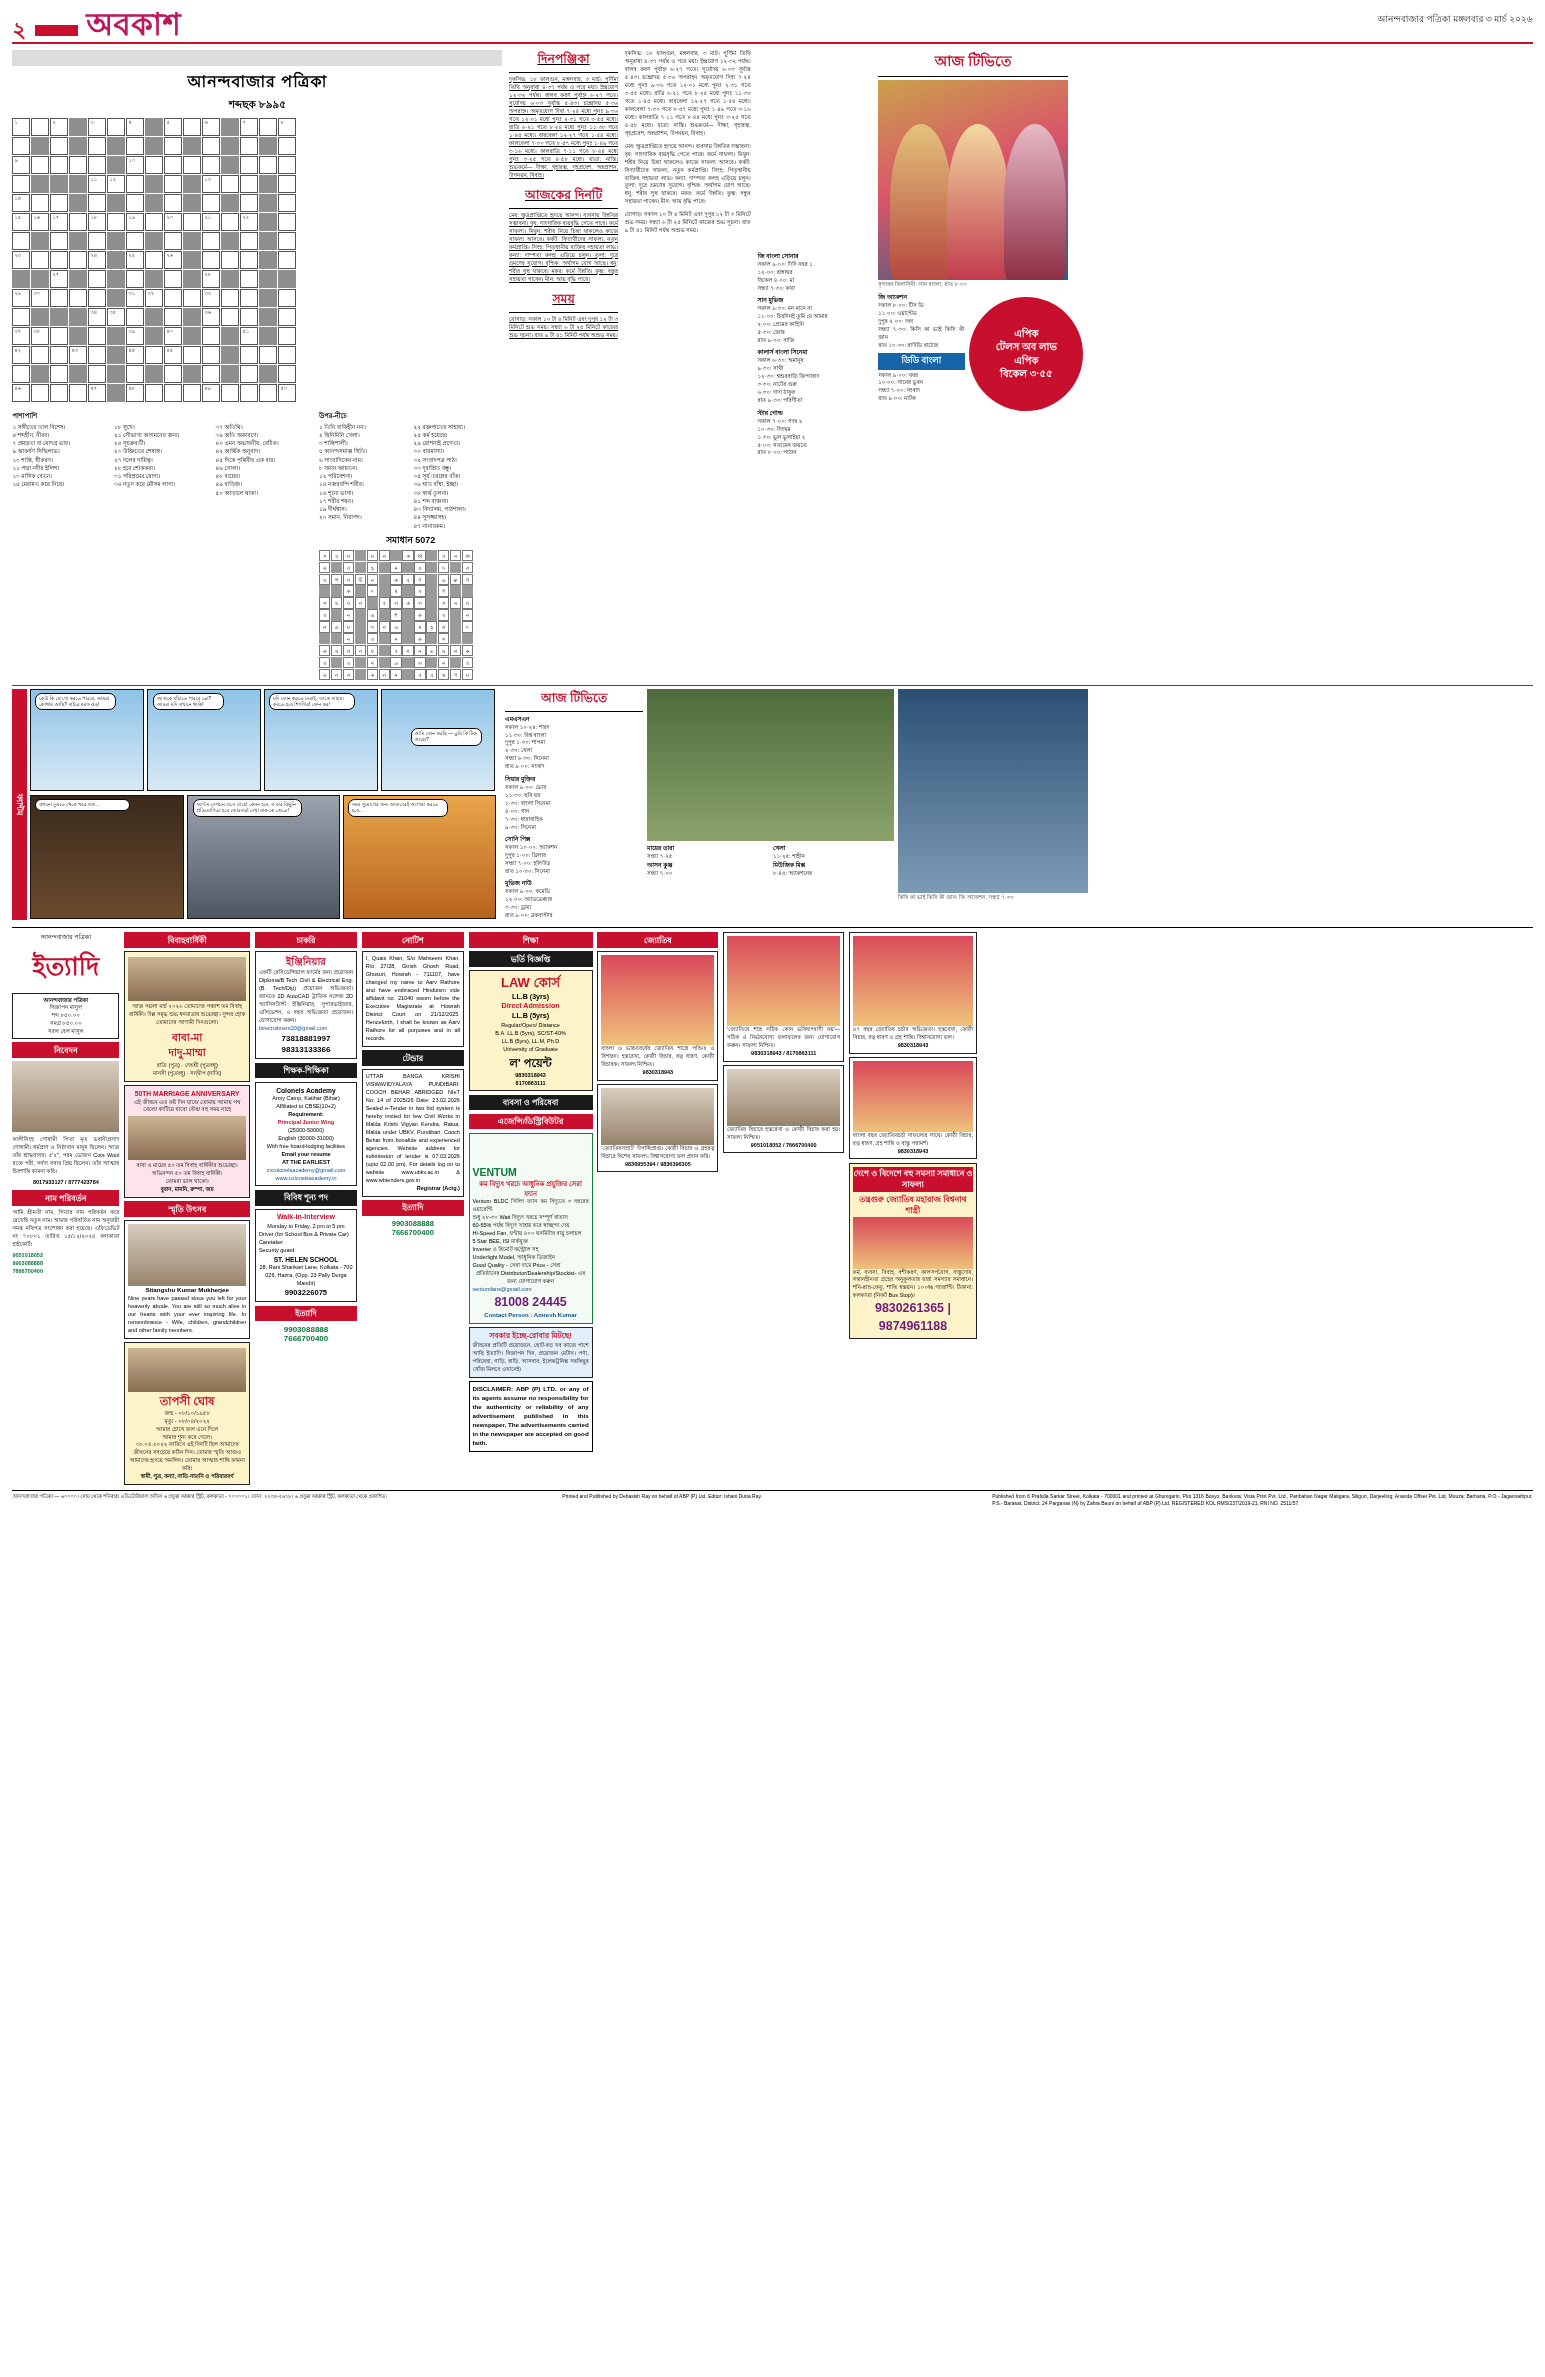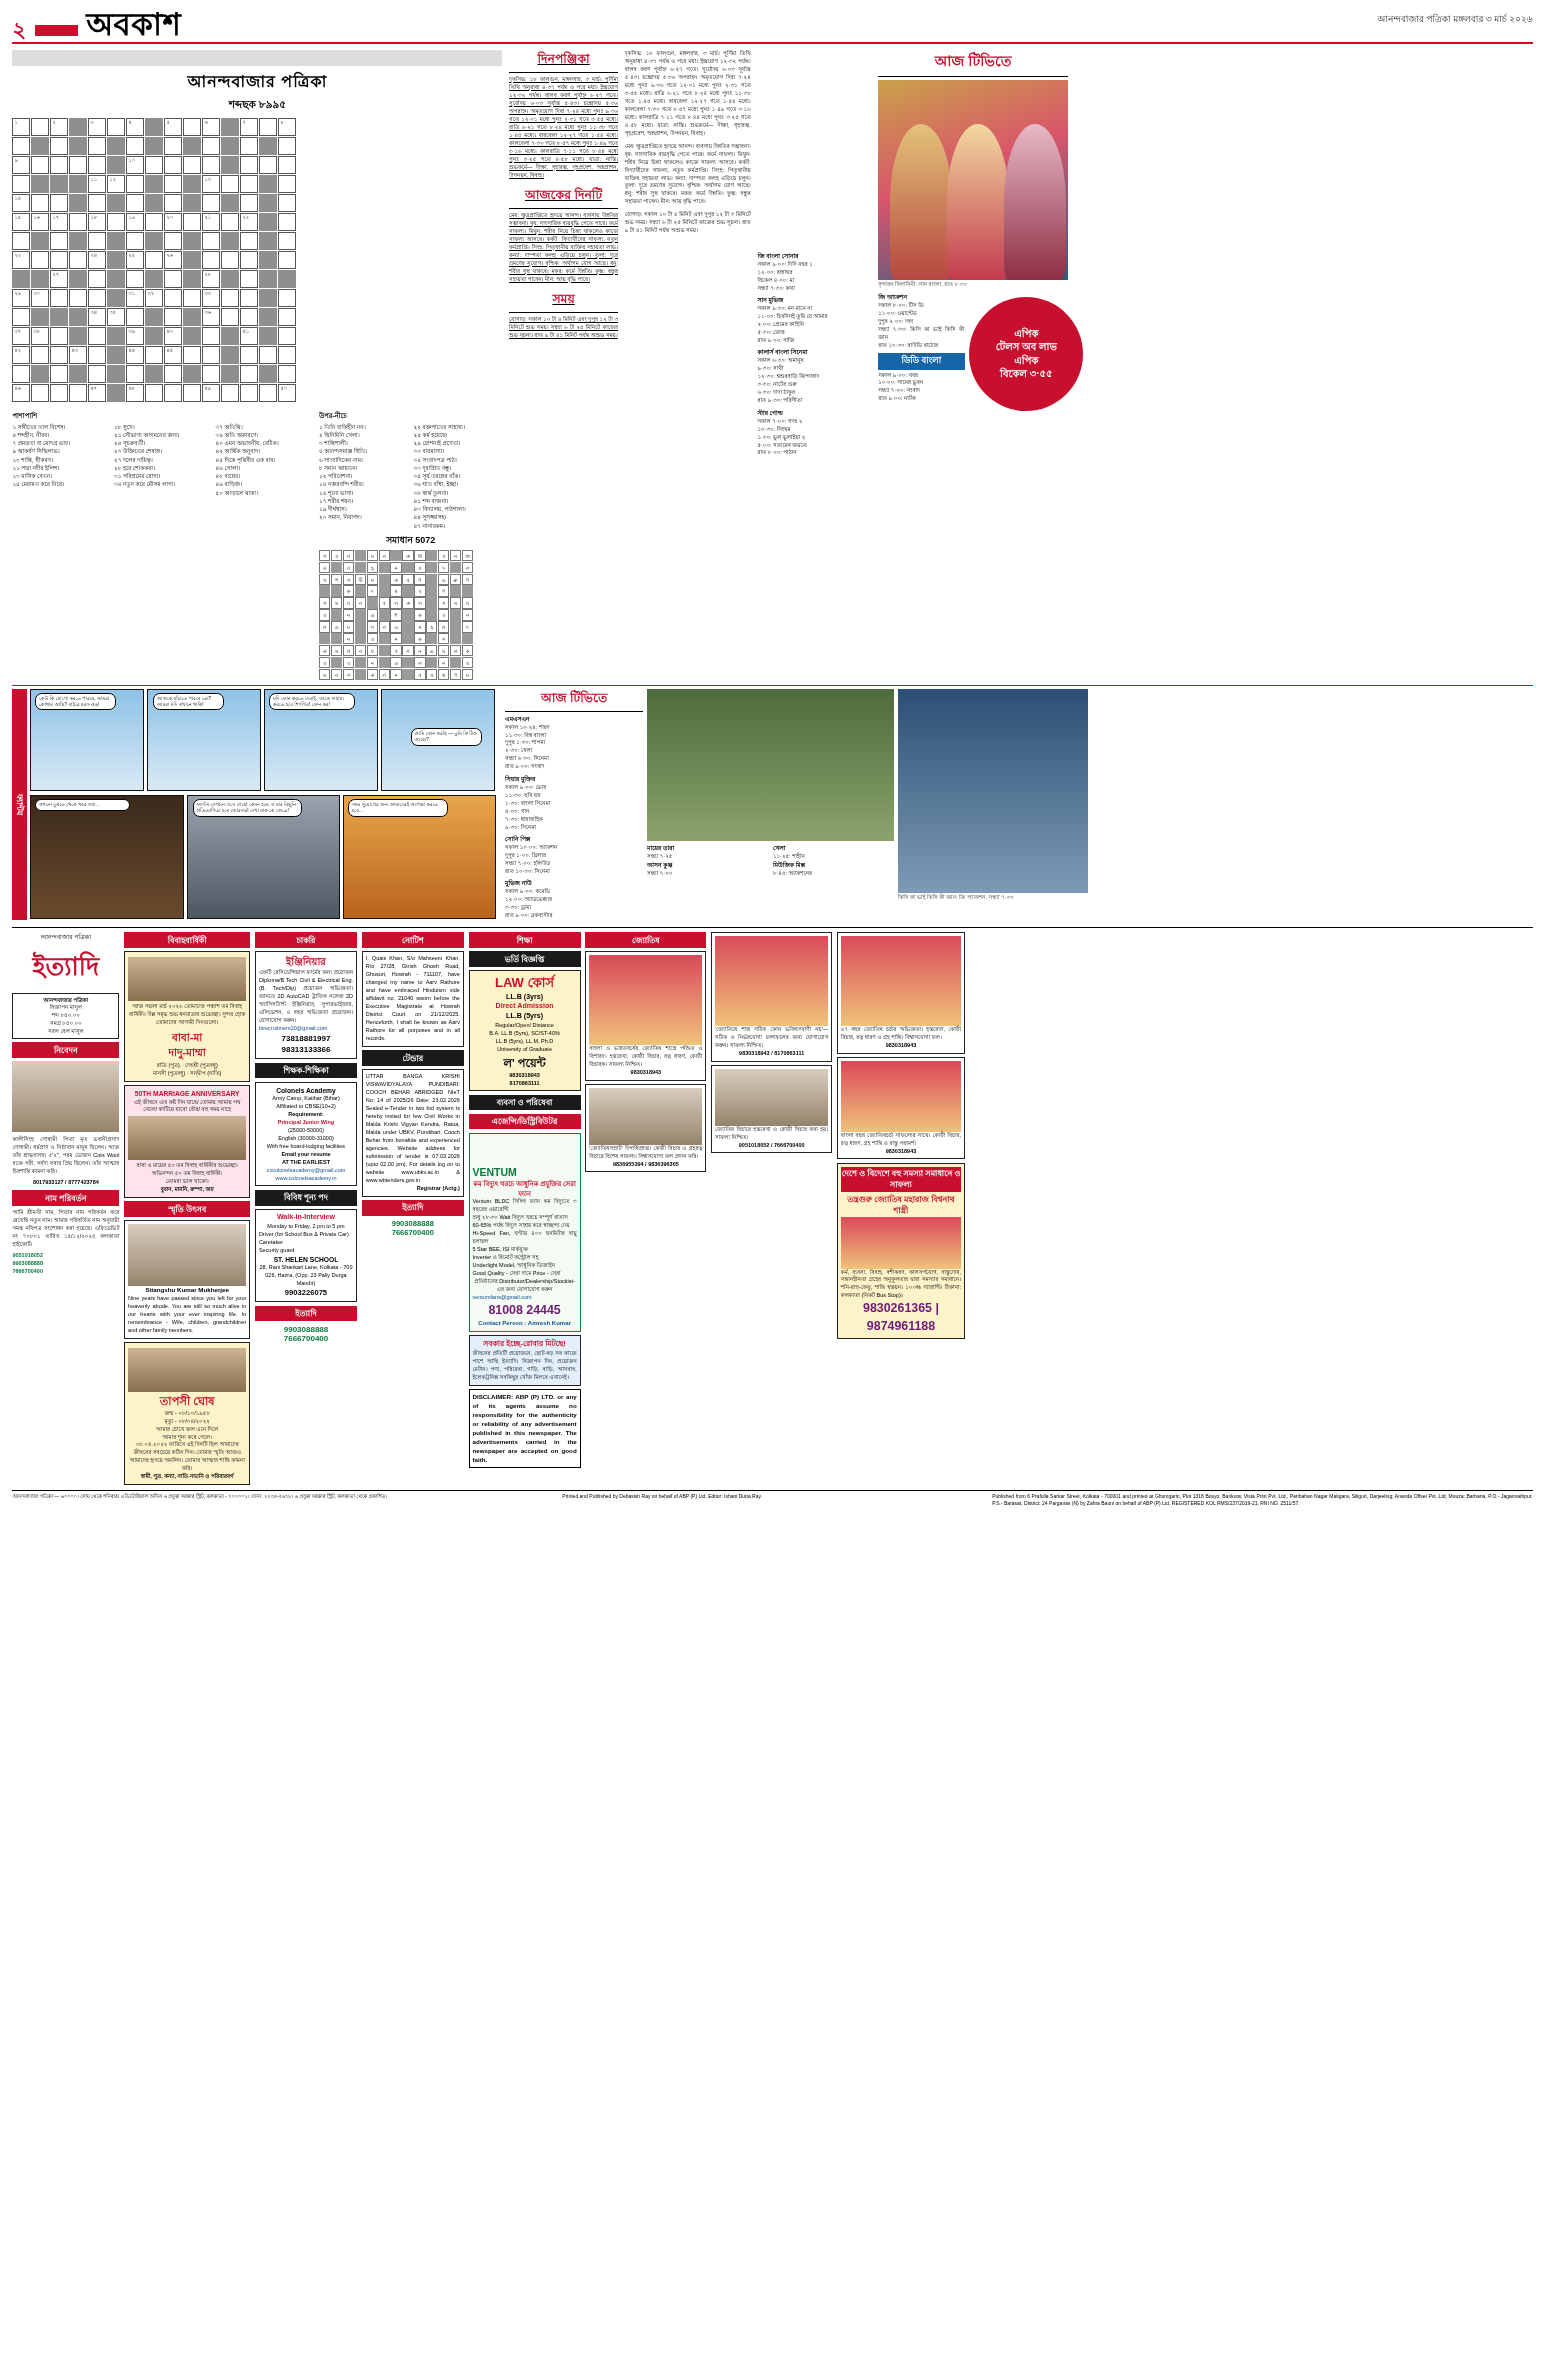--- a/index.html
+++ b/index.html
@@ -12,21 +12,21 @@
     color: #000;
     position: relative;
   }
   .page { position:absolute; inset:0; padding: 8.6px 12.4px; }
 
   
   .masthead { display:flex; align-items:flex-end; justify-content:space-between; border-bottom:2.9px solid #c8102e; padding-bottom:2.9px; }
   .mh-left { display:flex; align-items:flex-end; gap:8.6px; }
   .pageno { font-size:21px; font-weight:bold; color:#c8102e; line-height:1; }
   .mh-rule { width:43px; height:10.5px; background:#c8102e; margin-bottom:3.8px; }
-  .mh-title { font-size:31px; font-weight:bold; letter-spacing:0.5px; line-height:1; color:#000000; }
+  .mh-title { font-size:31px; font-weight:bold; letter-spacing:0.5px; line-height:1; color:#be185d; }
   .mh-right { font-size:9px; color:#222; margin-bottom:13px; }
 
   
   .cols { display:flex; gap:6.7px; margin-top:5.7px; }
   .col { }
   .c1 { width:490px; }
   .c2 { width:109px;text-decoration:underline; }
   .c3 { width:126px; }
   .c4 { width:114px; }
   .c5 { width:190px; }
@@ -874,21 +874,21 @@
         <div class="cathdr cathdr-d">টেন্ডার</div>
         <div class="box">
           <div class="body-xs">UTTAR BANGA KRISHI VISWAVIDYALAYA PUNDIBARI: COOCH BEHAR ABRIDGED NIeT No: 14 of 2025/26 Date: 23.02.2026 Sealed e-Tender in two bid system is hereby invited for few Civil Works in Malda Krishi Vigyan Kendra, Ratua, Malda under UBKV, Pundibari, Cooch Behar from bonafide and experienced agencies. Website address for submission of tender is 07.03.2026 (upto 02.00 pm). For details log on to website www.ubkv.ac.in &amp; www.wbtenders.gov.in</div>
           <div class="body-xs bold" style="text-align:right">Registrar (Actg.)</div>
         </div>
         <div class="cathdr">ইত্যাদি</div>
         <div class="bold ctr green" style="font-size:7.6px; white-space:pre-line">9903088888
 7666700400</div>
       </div>
 
-      <div style="width:112px" class="stack">
+      <div style="width:124px" class="stack">
         <div class="cathdr">শিক্ষা</div>
         <div class="cathdr cathdr-d">ভর্তি বিজ্ঞপ্তি</div>
         <div class="box box-y">
           <div class="bold ctr red" style="font-size:13px">LAW কোর্স</div>
           <div class="bold ctr" style="font-size:7.1px">LL.B (3yrs)</div>
           <div class="bold ctr red" style="font-size:7.1px">Direct Admission</div>
           <div class="bold ctr" style="font-size:7.1px">LL.B (5yrs)</div>
           <div class="body-xs ctr">Regular/Open/ Distance</div>
           <div class="body-xs ctr">B.A. LL.B (5yrs), SC/ST-40%</div>
           <div class="body-xs ctr">LL.B (5yrs), LL.M, Ph.D</div>

